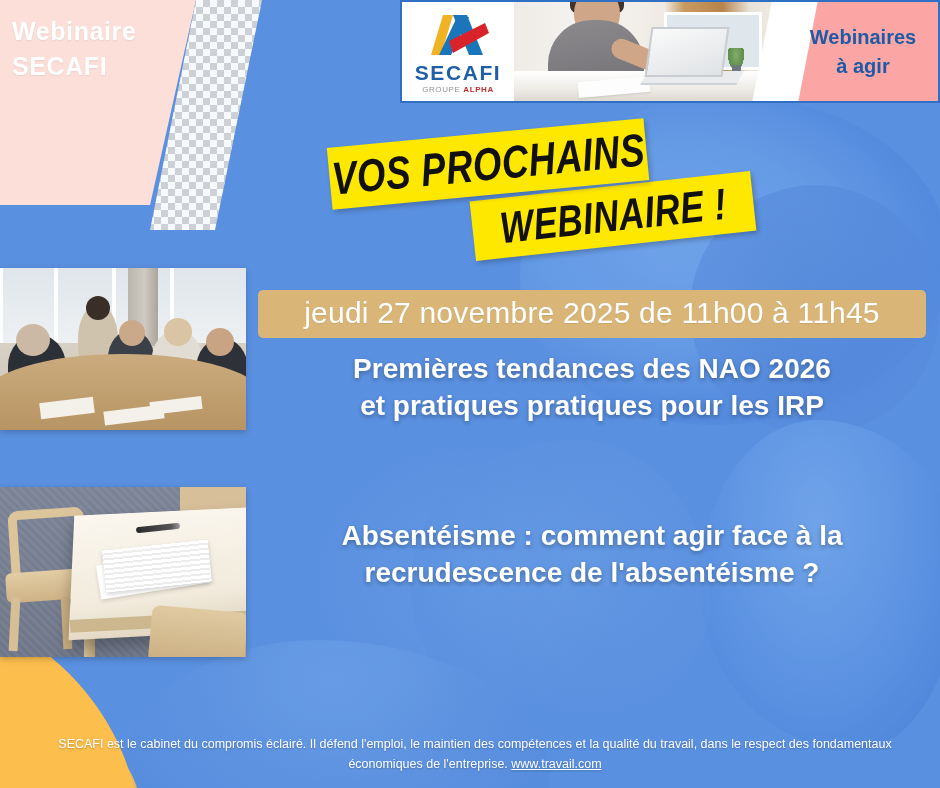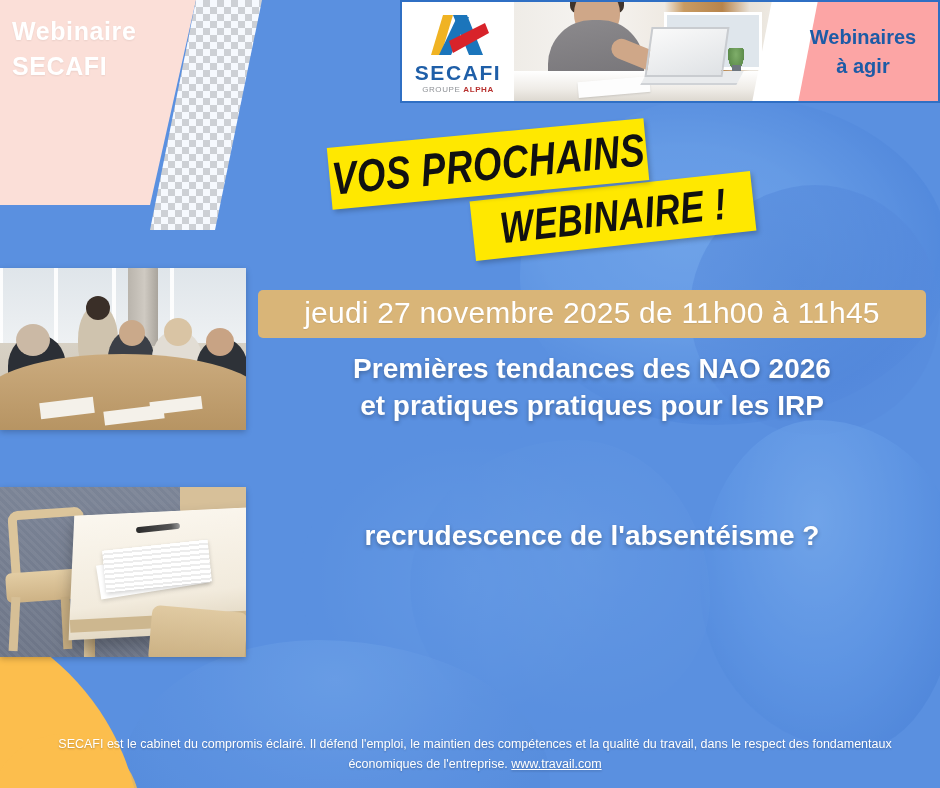--- a/index.html
+++ b/index.html
@@ -610,20 +610,21 @@
   <div class="session session-1">
     <div class="date-bar">jeudi 27 novembre 2025 de 11h00 à 11h45</div>
     <div class="session-title">
       <span class="ln">Premières tendances des NAO 2026</span>
       <span class="ln">et pratiques pratiques pour les IRP</span>
     </div>
   </div>
 
   <div class="session session-2">
     <div class="session-title">
+      <span class="ln">Absentéisme : comment agir face à la</span>
       <span class="ln">recrudescence de l'absentéisme ?</span>
     </div>
   </div>
 
   <div class="footer">
     <span>SECAFI est le cabinet du compromis éclairé. Il défend l'emploi, le maintien des compétences et la qualité du travail, dans le respect des fondamentaux économiques de l'entreprise. </span><a href="#">www.travail.com</a>
   </div>
 
 </div>
 

